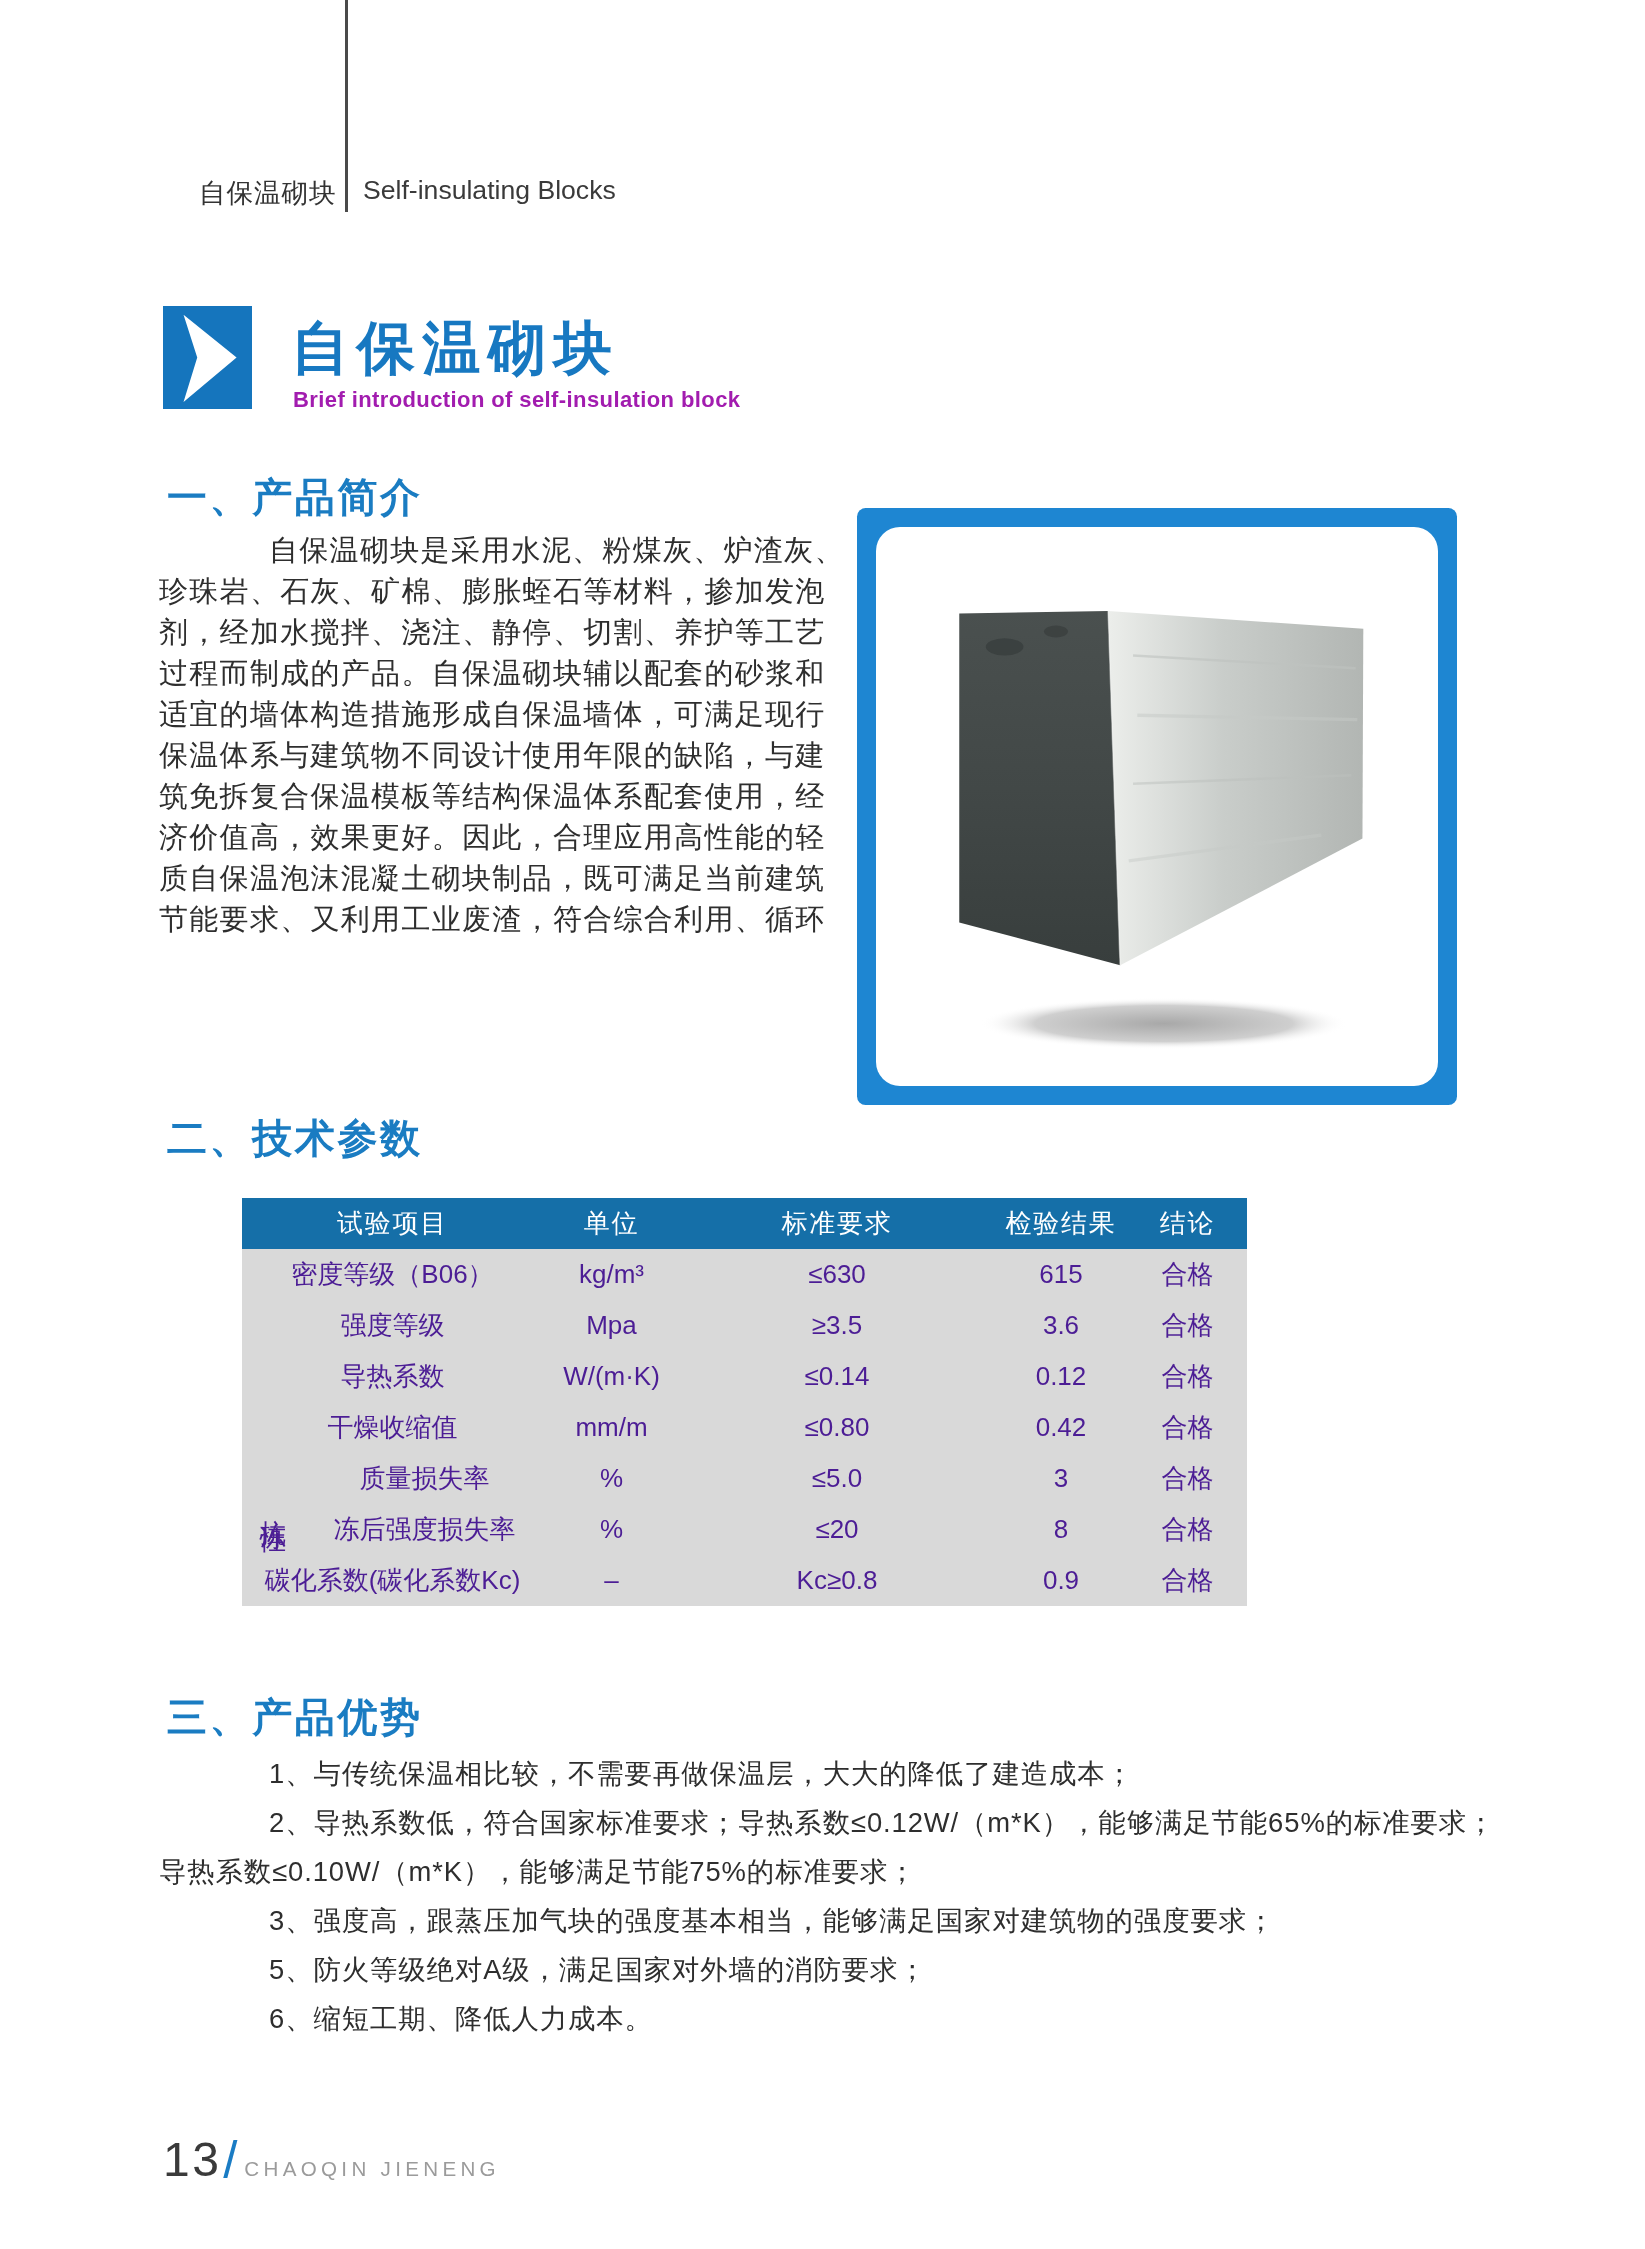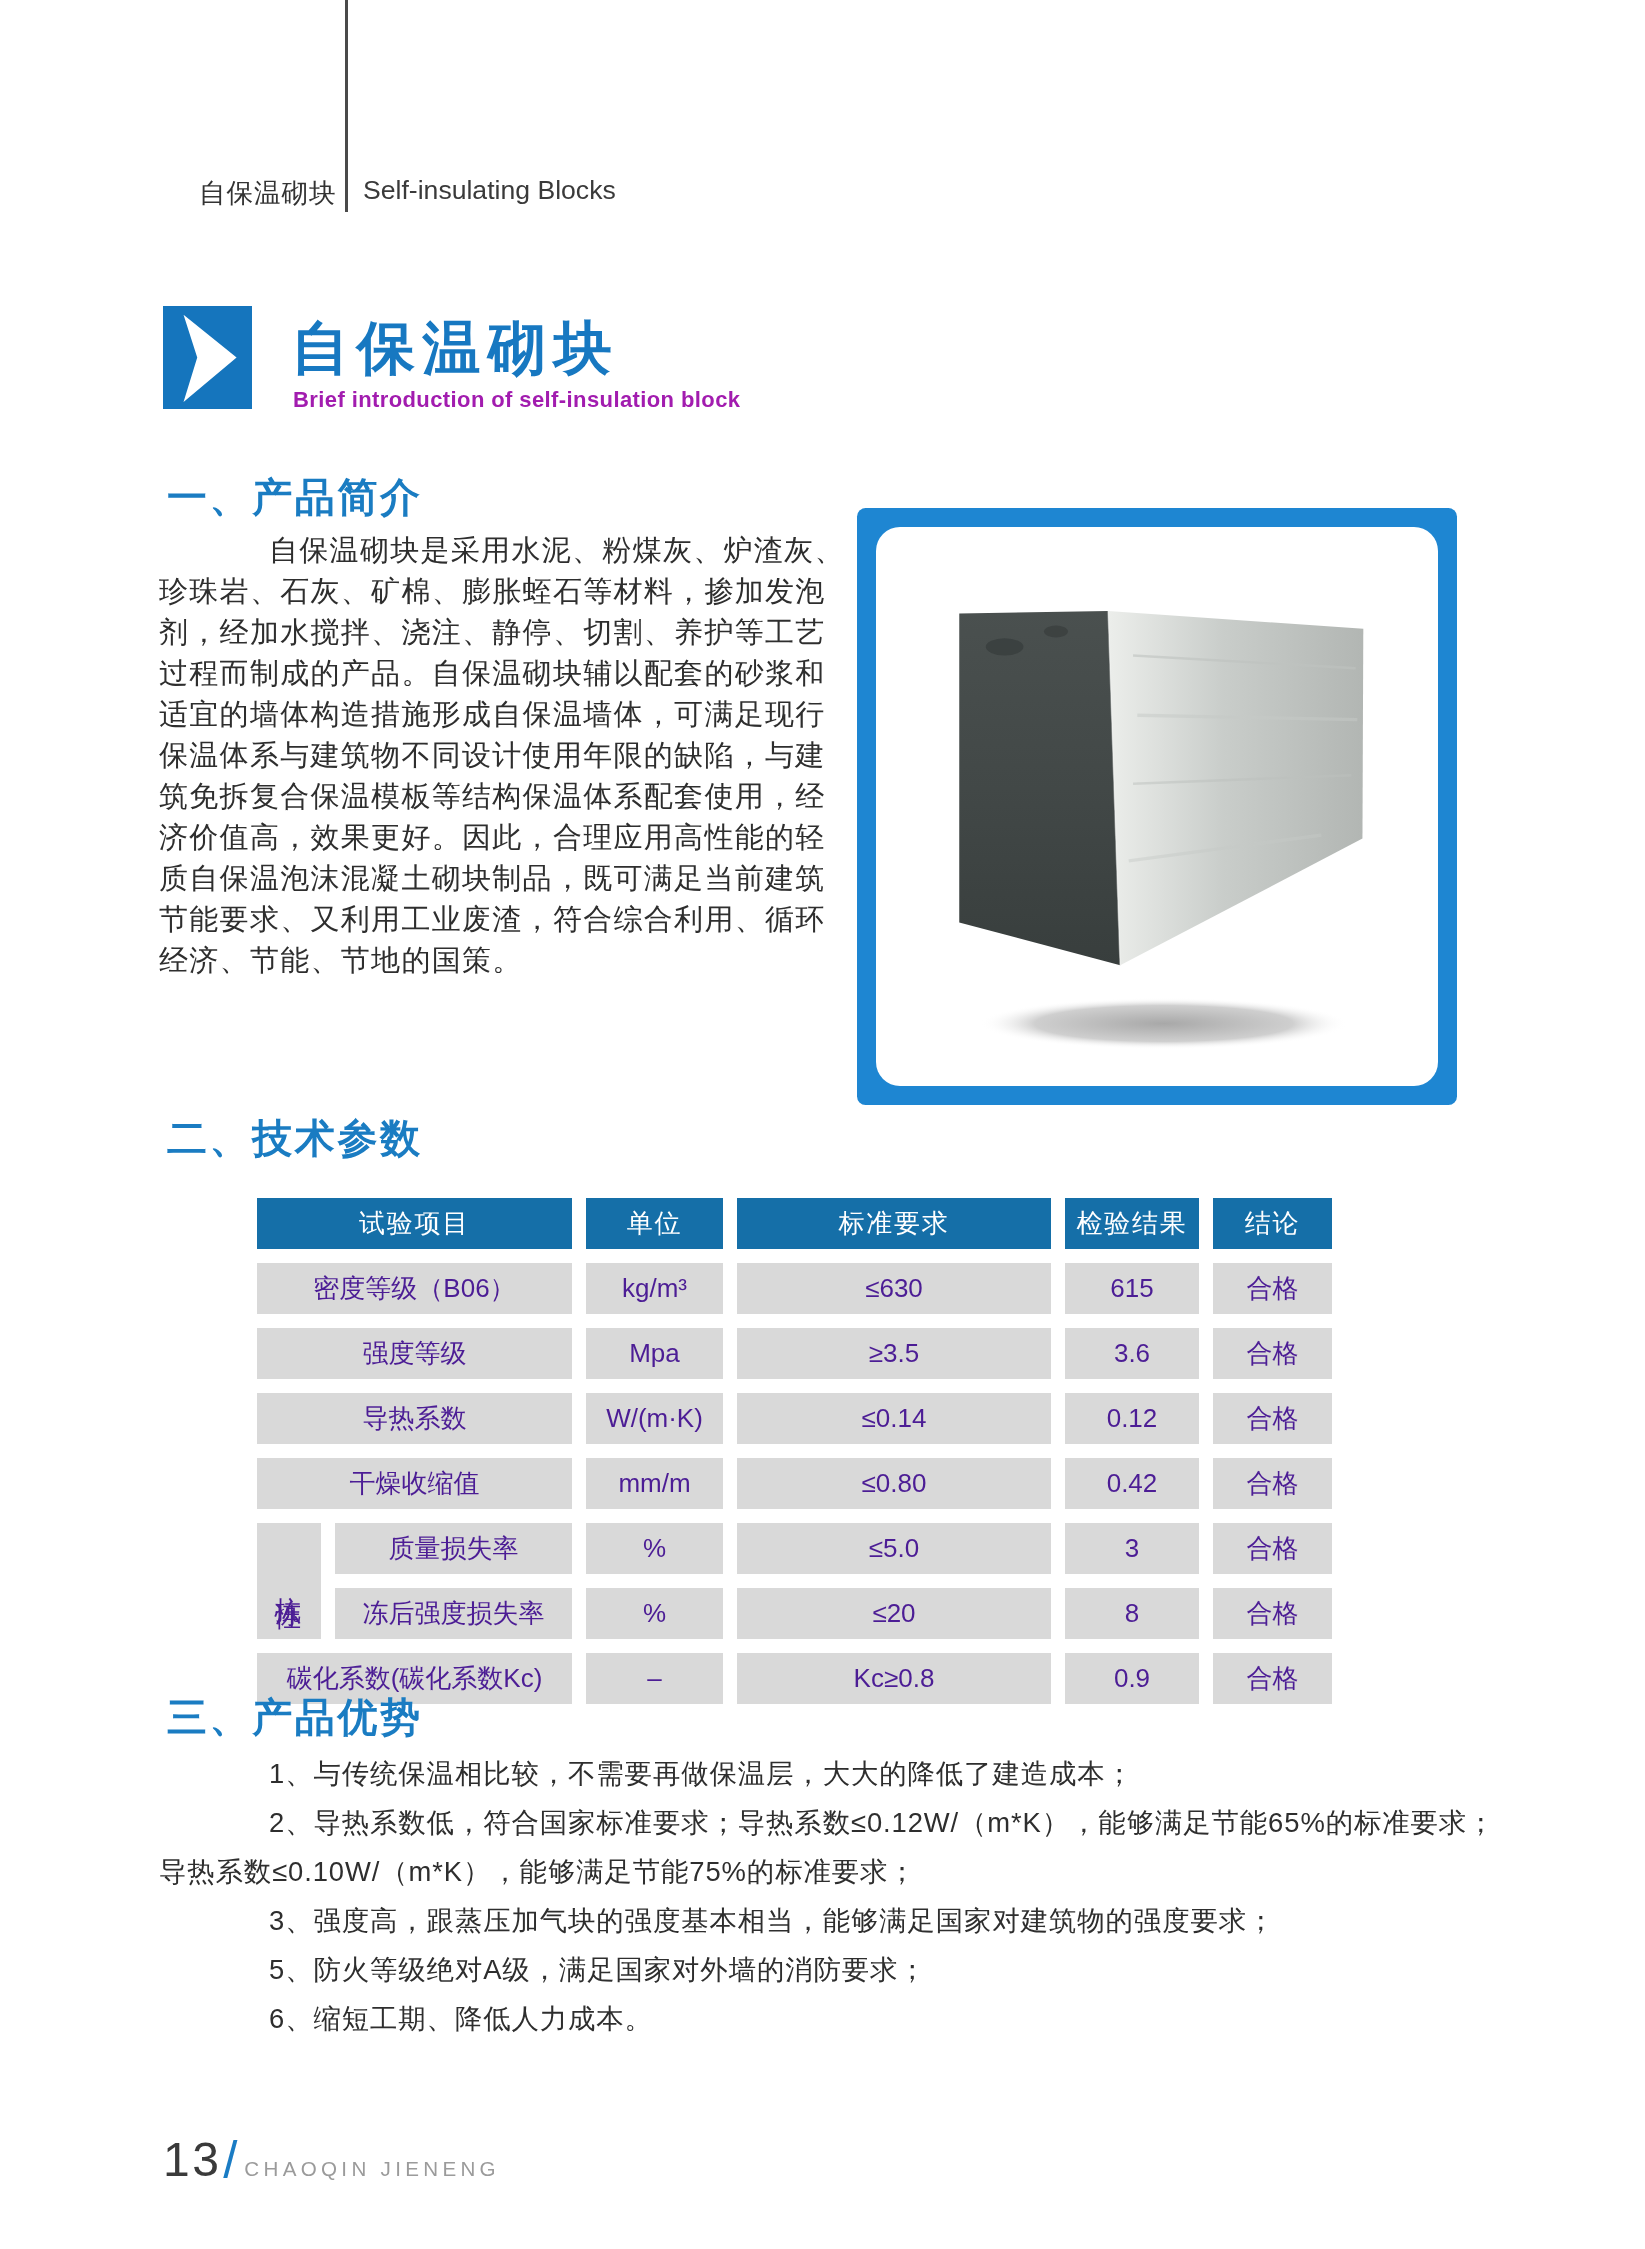--- a/index.html
+++ b/index.html
@@ -33,23 +33,23 @@
   .para .line { white-space:nowrap; }
   .para .indent { padding-left:110px; }
 
   
   .frame { position:absolute; left:857px; top:508px; width:600px; height:597px;
            background:#1e86d2; border-radius:8.6px; padding:19px; }
   .frame-inner { width:100%; height:100%; background:#ffffff; border-radius:24px; overflow:hidden; }
   .frame-inner svg { width:100%; height:100%; display:block; }
 
   
-  .tbl { position:absolute; left:257px; top:1198px; display:grid;
+  .tbl { position:absolute; left:242px; top:1198px; display:grid;
          grid-template-columns:64px 237px 137px 314px 134px 119px;
-         grid-auto-rows:51px; gap:14px; }
+         grid-auto-rows:51px; gap:0; }
   .tbl .cell { display:flex; align-items:center; justify-content:center;
                font-size:26px; }
   .tbl .th { background:#156fa8; color:#ffffff; letter-spacing:1.7px; }
   .tbl .td { background:#d9d9d9; color:#4c1d95; }
   .c12 { grid-column:span 2; }
   .vert { grid-row:6 / span 2; grid-column:1; writing-mode:vertical-lr;
           text-orientation:upright; letter-spacing:3.4px; font-size:25px; }
 
   
   .adv { position:absolute; left:159px; top:1749px; width:1359px; font-size:27.4px;
@@ -85,21 +85,20 @@
     <div class="line indent">自保温砌块是采用水泥、粉煤灰、炉渣灰、</div>
     <div class="line">珍珠岩、石灰、矿棉、膨胀蛭石等材料，掺加发泡</div>
     <div class="line">剂，经加水搅拌、浇注、静停、切割、养护等工艺</div>
     <div class="line">过程而制成的产品。自保温砌块辅以配套的砂浆和</div>
     <div class="line">适宜的墙体构造措施形成自保温墙体，可满足现行</div>
     <div class="line">保温体系与建筑物不同设计使用年限的缺陷，与建</div>
     <div class="line">筑免拆复合保温模板等结构保温体系配套使用，经</div>
     <div class="line">济价值高，效果更好。因此，合理应用高性能的轻</div>
     <div class="line">质自保温泡沫混凝土砌块制品，既可满足当前建筑</div>
     <div class="line">节能要求、又利用工业废渣，符合综合利用、循环</div>
-    <div class="line">经济、节能、节地的国策。</div>
   </div>
 
   <div class="frame">
     <div class="frame-inner">
       <svg viewBox="0 0 656 653">
         <defs>
           <linearGradient id="gLeft" x1="0" y1="0" x2="0" y2="1">
             <stop offset="0" stop-color="#4a504f"></stop>
             <stop offset="0.5" stop-color="#424847"></stop>
             <stop offset="1" stop-color="#383e3d"></stop>

